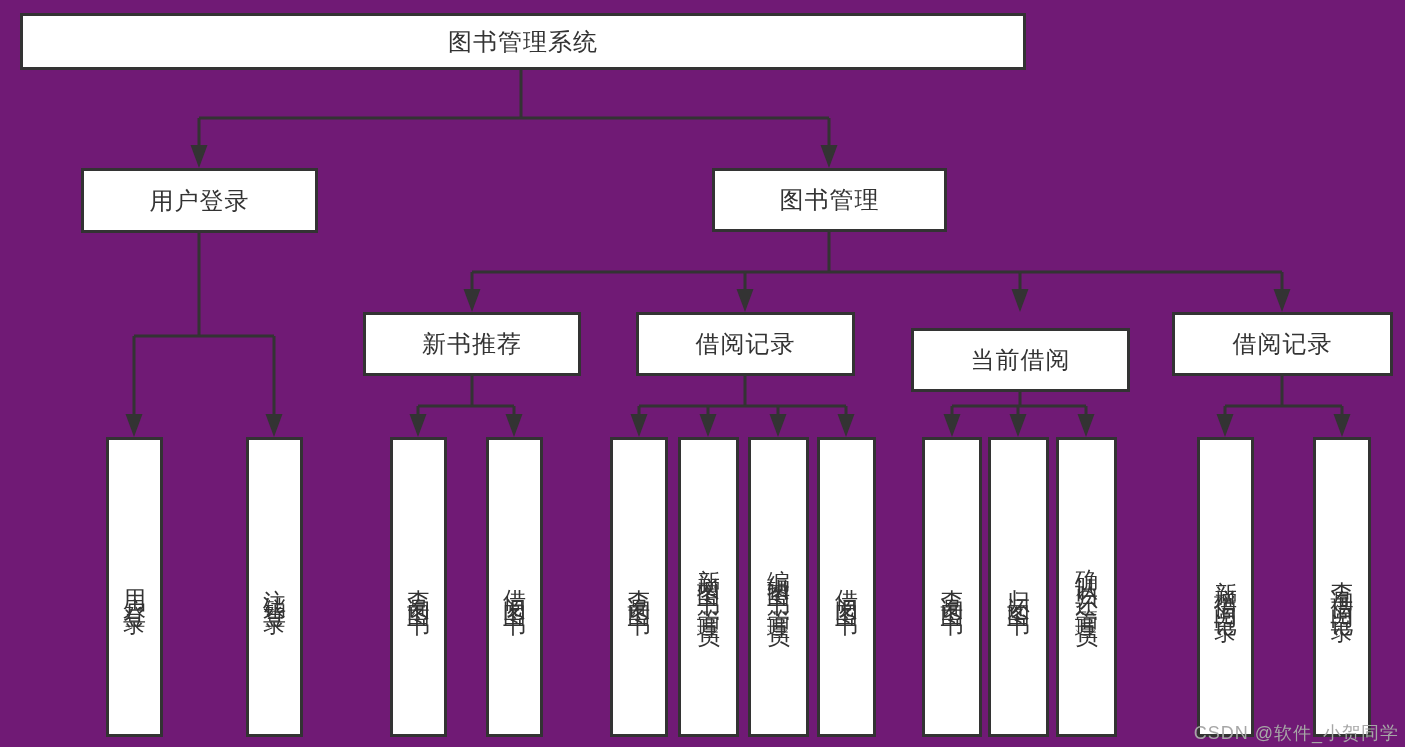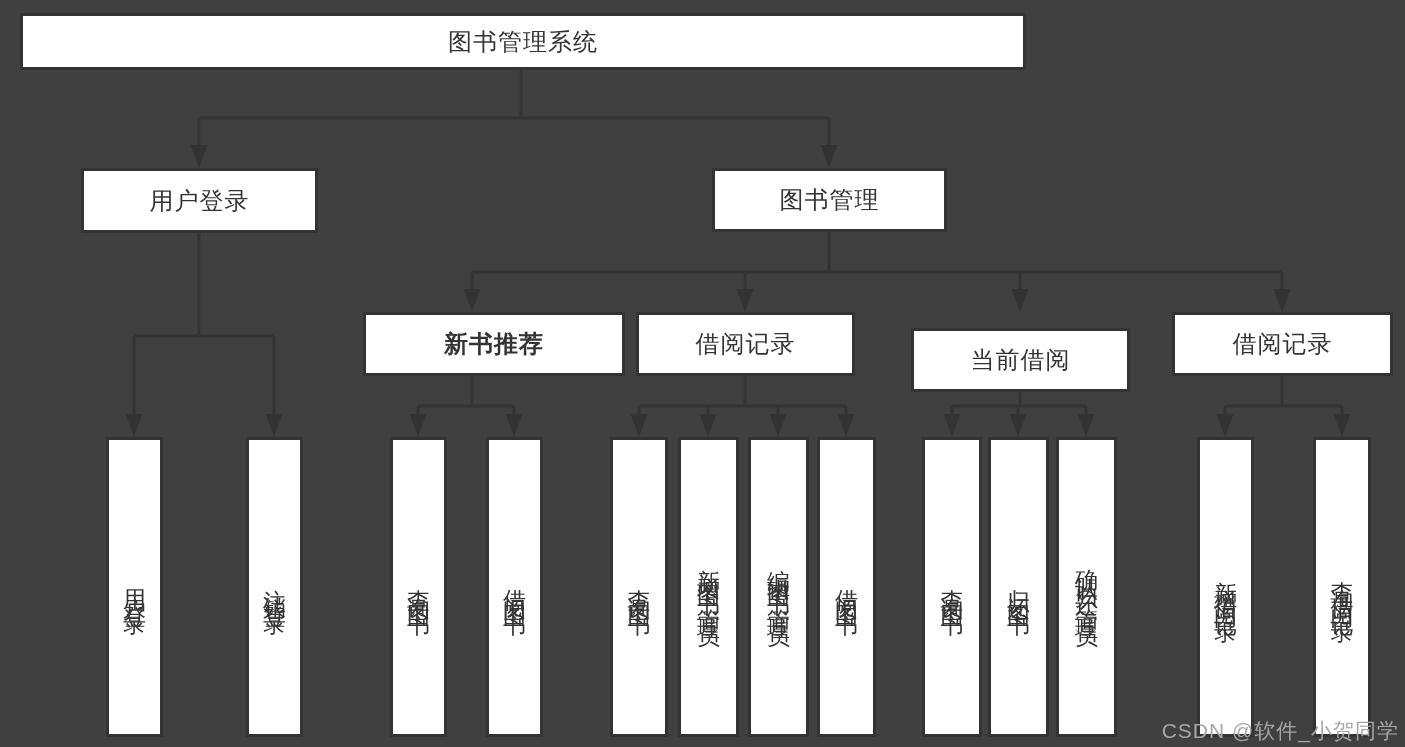--- a/index.html
+++ b/index.html
@@ -4,21 +4,21 @@
 <style>
   html, body {
     margin: 0;
     padding: 0;
     background: #ffffff;
   }
   .canvas {
     position: relative;
     width: 1405px;
     height: 747px;
-    background: #404040;
+    background: #701a75;
     font-family: "Liberation Sans", "DejaVu Sans", sans-serif;
     overflow: hidden;
   }
   .connectors {
     position: absolute;
     left: 0;
     top: 0;
     z-index: 0;
   }
   .hbox {
@@ -52,21 +52,21 @@
     white-space: nowrap;
     font-size: 23px;
     letter-spacing: 8px;
     line-height: 1;
     color: #333333;
   }
   .watermark {
     position: absolute;
     right: 6px;
     bottom: 2px;
-    font-size: 21px;
+    font-size: 18px;
     color: #a6a6a6;
     letter-spacing: 1px;
     z-index: 2;
   }
 </style>
 </head>
 <body>
 
 <div class="canvas">
 
@@ -147,21 +147,21 @@
     <span>图书管理系统</span>
   </div>
 
   <div class="hbox" style="left:81px; top:168px; width:237px; height:65px;">
     <span>用户登录</span>
   </div>
   <div class="hbox" style="left:712px; top:168px; width:235px; height:64px;">
     <span>图书管理</span>
   </div>
 
-  <div class="hbox" style="left:363px; top:312px; width:262px; height:64px;font-weight:bold;">
+  <div class="hbox" style="left:363px; top:312px; width:218px; height:64px;">
     <span>新书推荐</span>
   </div>
   <div class="hbox" style="left:636px; top:312px; width:219px; height:64px;">
     <span>借阅记录</span>
   </div>
   <div class="hbox" style="left:911px; top:312px; width:219px; height:64px;margin-top:16px;">
     <span>当前借阅</span>
   </div>
   <div class="hbox" style="left:1172px; top:312px; width:221px; height:64px;">
     <span>借阅记录</span>

